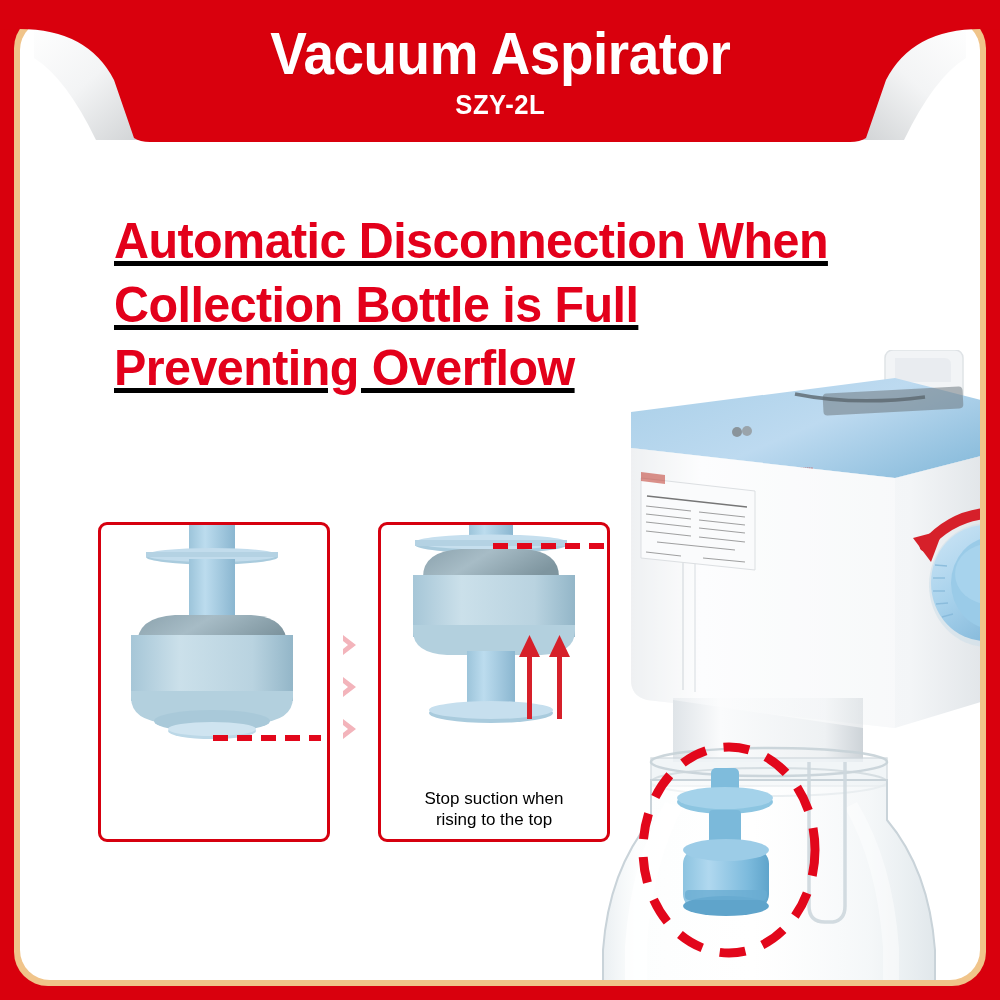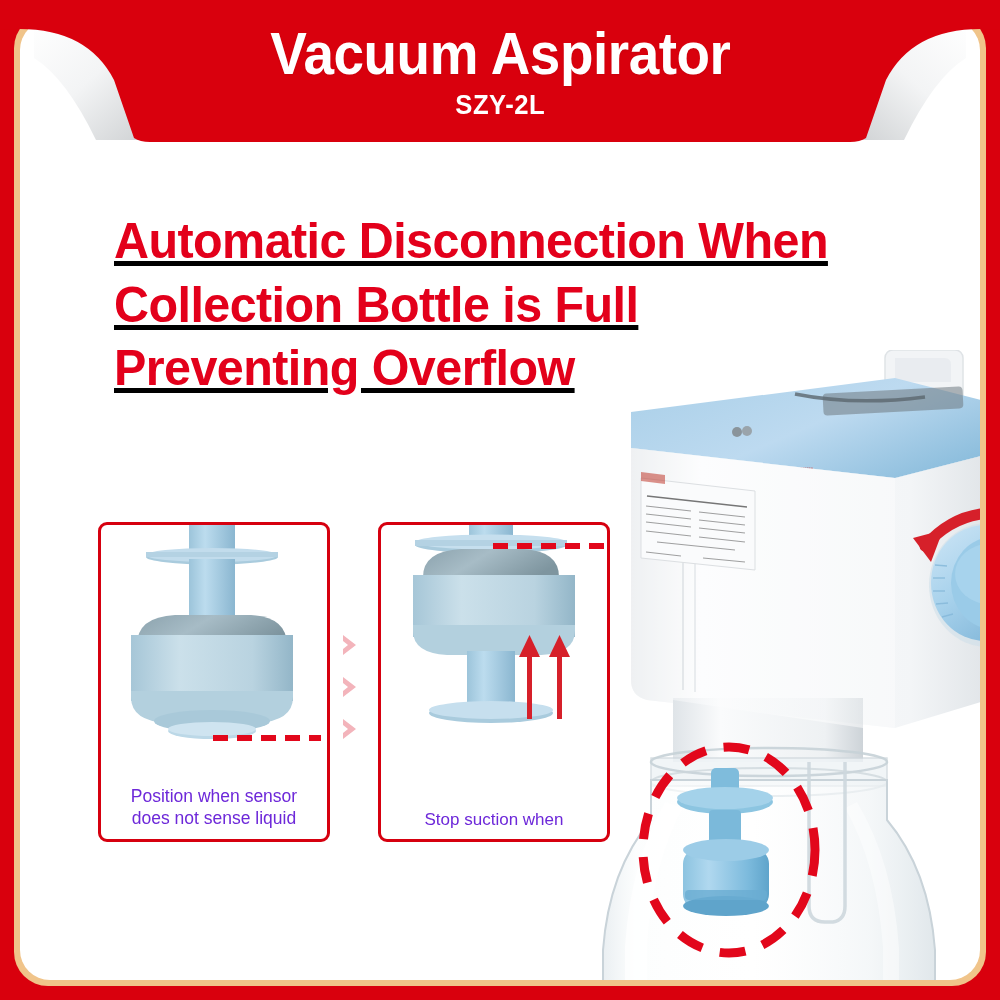--- a/index.html
+++ b/index.html
@@ -90,21 +90,21 @@
     z-index:4;
     overflow:hidden;
   }
   #panel-left { left:78px;  top:502px; width:232px; height:320px; }
   #panel-right{ left:358px; top:502px; width:232px; height:320px; }
 
   .panel-figure{ position:absolute; left:0; top:0; width:100%; height:218px; }
   .panel-caption{
     position:absolute; left:0; right:0; bottom:10px;
     text-align:center;
-    color:#6d28d9;
+    color:#000000;
     font-size:17.5px;
     line-height:1.27;
     padding:0 6px;
   }
   #panel-right .panel-caption{ bottom:8px; font-size:17px; }
 
   
   #chevrons{
     position:absolute;
     left:318px; top:612px; width:34px; height:110px;
@@ -309,24 +309,20 @@
           <ellipse cx="111" cy="196" rx="58" ry="11" fill="#a9c9d9"></ellipse>
 
           <ellipse cx="111" cy="206" rx="44" ry="8" fill="#bcd8e7"></ellipse>
           <ellipse cx="111" cy="204" rx="44" ry="7" fill="#cfe4f0"></ellipse>
         </svg>
       </div>
 
       <svg style="position:absolute;left:112px;top:208px;" width="110" height="10">
         <line x1="0" y1="5" x2="108" y2="5" stroke="#e2071b" stroke-width="6" stroke-dasharray="15 9"></line>
       </svg>
-      <div class="panel-caption">
-        <div>Position when sensor</div>
-        <div>does not sense liquid</div>
-      </div>
     </div>
 
     <div id="chevrons">
       <svg width="26" height="26" viewBox="0 0 26 26">
         <path d="M5 3 L18 13 L5 23 L5 17 L10 13 L5 9 Z" fill="#f3b4bb"></path>
       </svg>
       <svg width="26" height="26" viewBox="0 0 26 26">
         <path d="M5 3 L18 13 L5 23 L5 17 L10 13 L5 9 Z" fill="#f3b4bb"></path>
       </svg>
       <svg width="26" height="26" viewBox="0 0 26 26">
@@ -379,20 +375,21 @@
             <path d="M178.5 110 L189 132 L168 132 Z"></path>
           </g>
         </svg>
       </div>
 
       <svg style="position:absolute;left:112px;top:16px;" width="118" height="10">
         <line x1="0" y1="5" x2="116" y2="5" stroke="#e2071b" stroke-width="6" stroke-dasharray="15 9"></line>
       </svg>
       <div class="panel-caption">
         <div>Stop suction when</div>
+        <div>rising to the top</div>
       </div>
     </div>
 
   </div>
 </div>
 
 <div id="banner">
   <svg width="1000" height="165" viewBox="0 0 1000 165" xmlns="http://www.w3.org/2000/svg">
     <defs>
       <linearGradient id="foldL" x1="0" y1="0" x2="1" y2="1">

